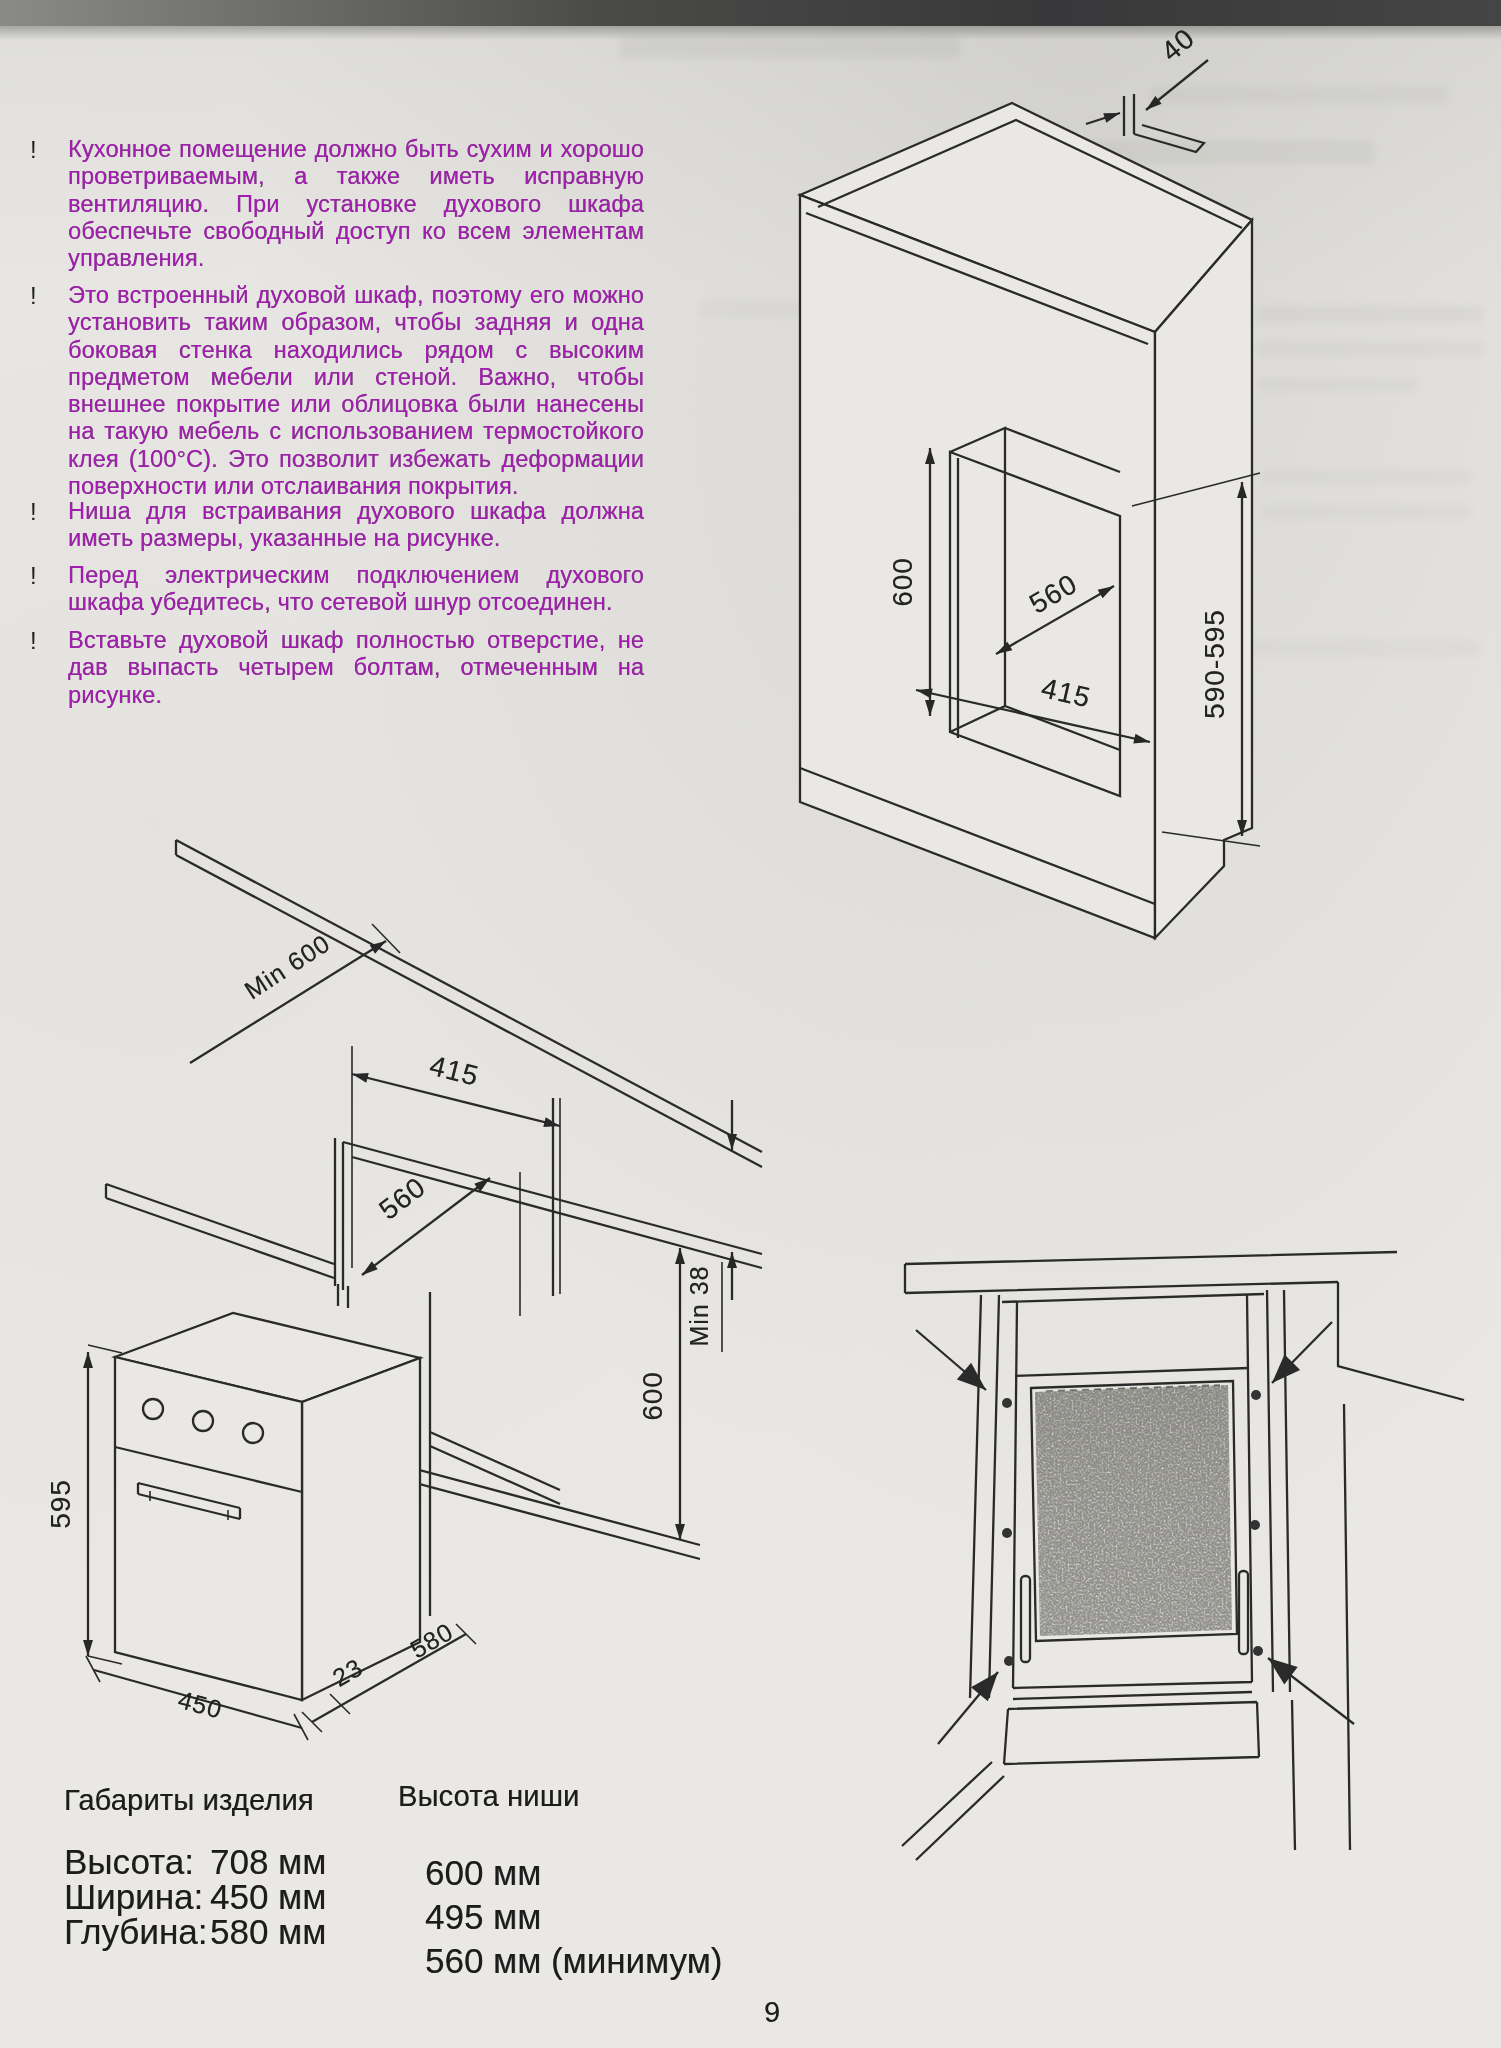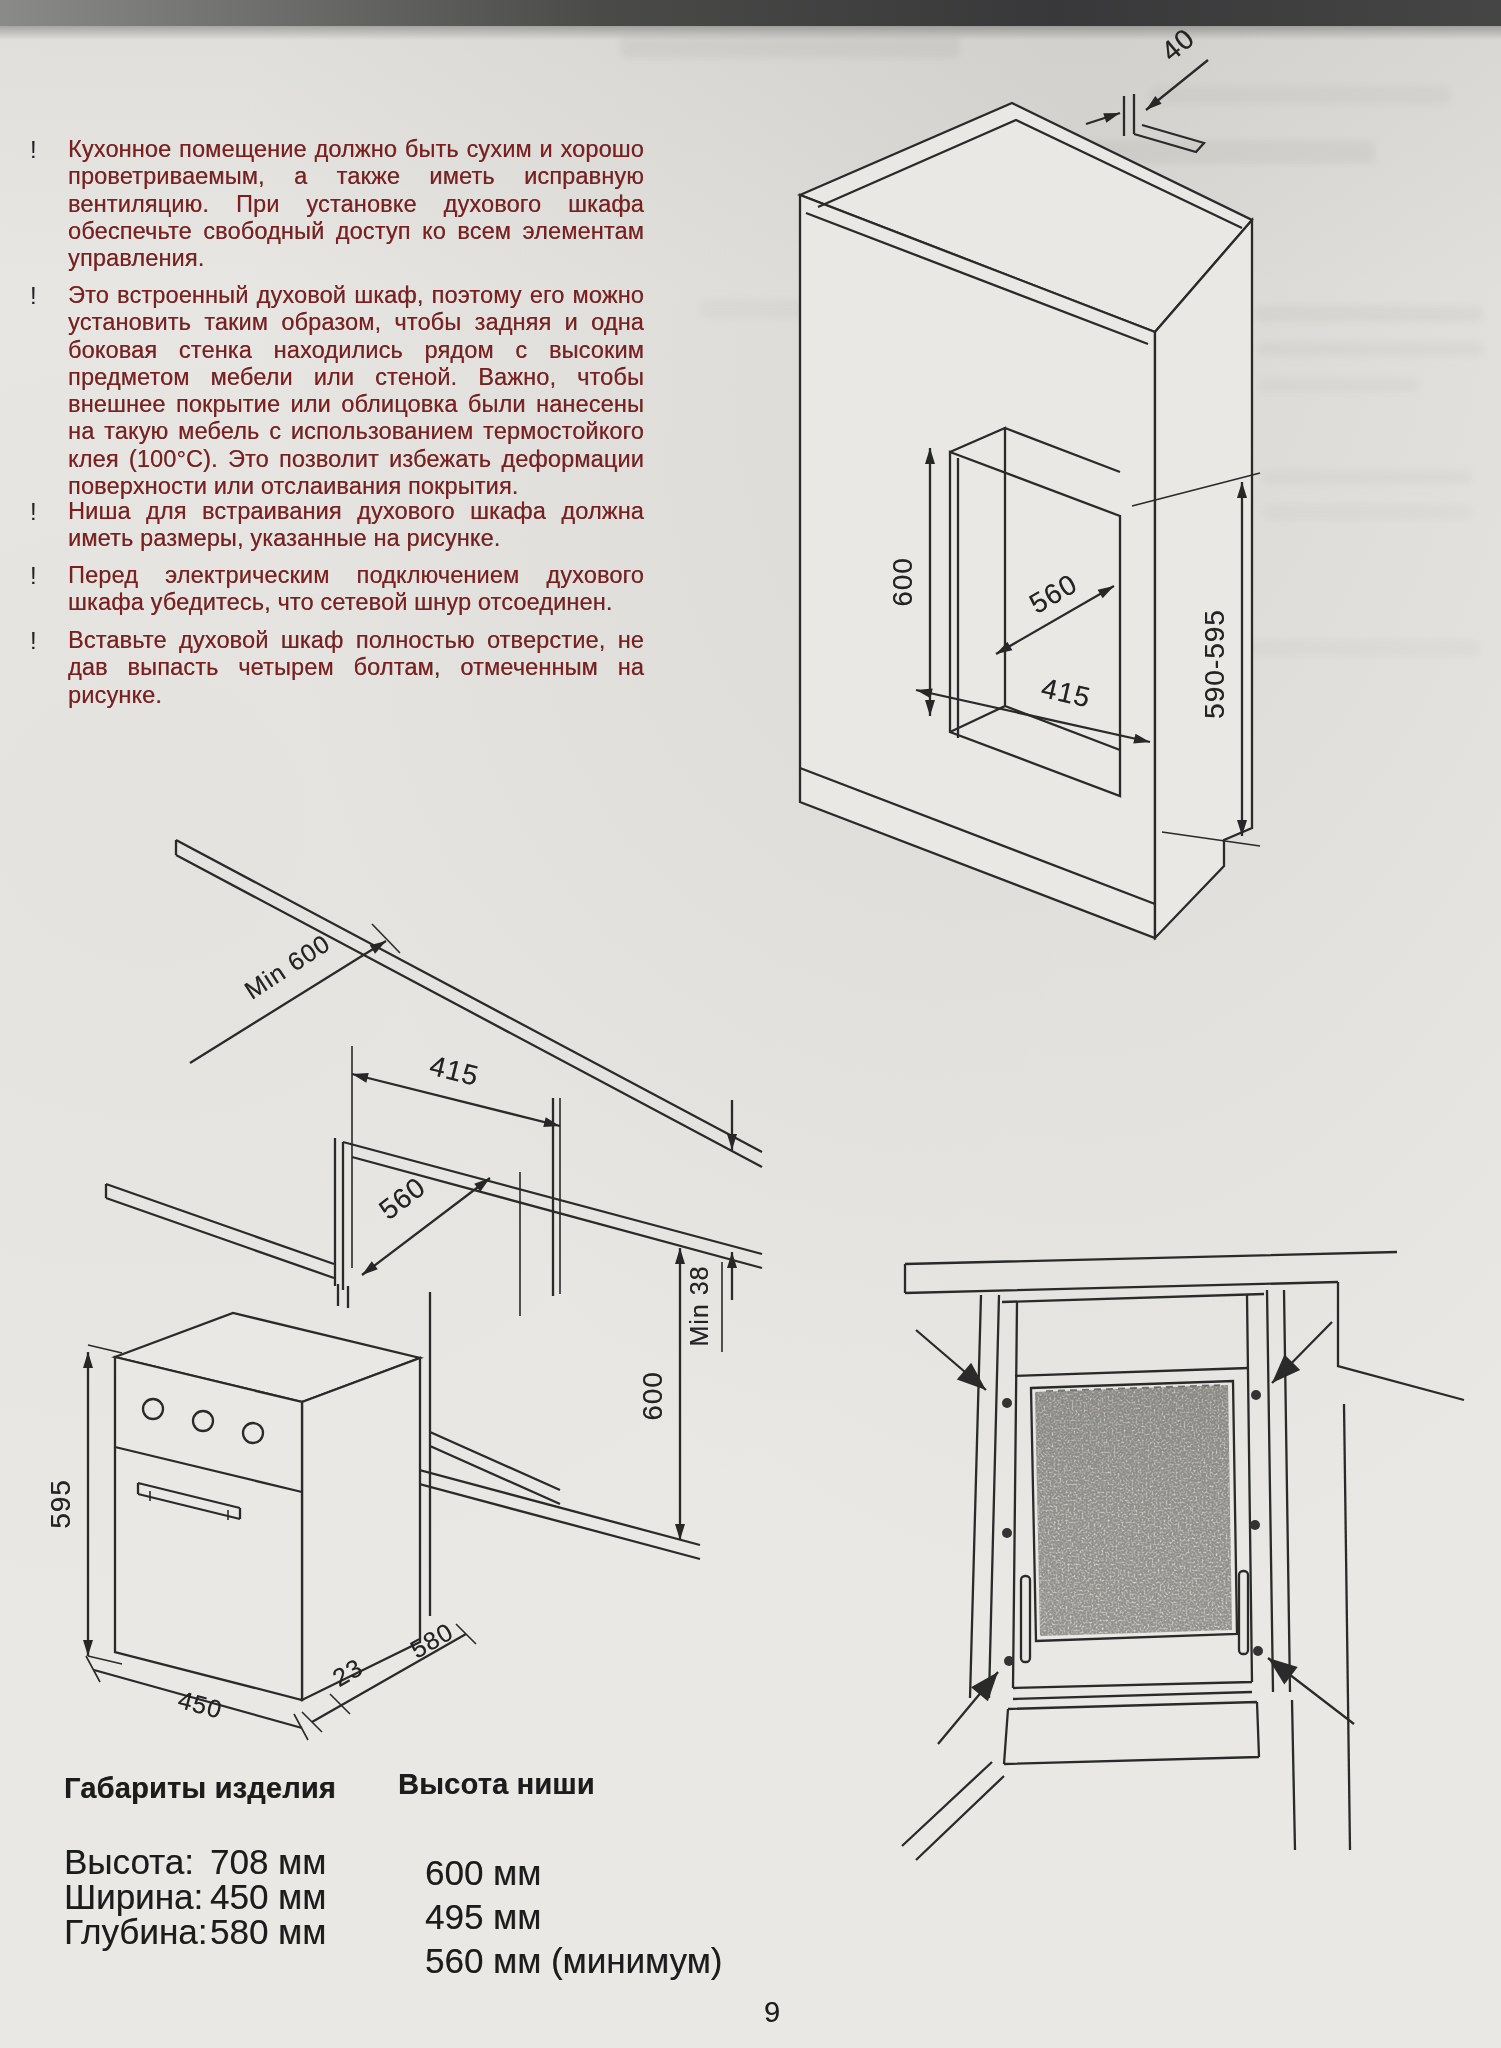--- a/index.html
+++ b/index.html
@@ -21,31 +21,31 @@
   }
   .scan-band-fade{
     position:absolute;left:0;top:26px;width:100%;height:14px;
     background:linear-gradient(180deg,rgba(60,60,60,.35),rgba(60,60,60,0));
   }
   .smudge{position:absolute;background:#83837b;filter:blur(3px);border-radius:5px;pointer-events:none;}
   .note{position:absolute;left:30px;width:614px;display:flex;}
   .note-marker{flex:none;width:38px;font-size:24px;line-height:27px;color:#222;}
   .note-text{
     flex:1;font-size:23.5px;line-height:27.3px;text-align:justify;
-    letter-spacing:.15px;color:#7f1d1d;text-shadow:.35px 0 0 rgba(20,20,20,.55);
+    letter-spacing:.15px;color:#a21caf;text-shadow:.35px 0 0 rgba(20,20,20,.55);
   }
   svg{position:absolute;overflow:visible;}
   .ln{stroke:#2a2a2a;stroke-width:2.3;fill:none;stroke-linecap:butt;stroke-linejoin:miter;}
   .ln-thin{stroke:#2a2a2a;stroke-width:1.6;fill:none;}
   .face{fill:#e9e8e5;}
   .dimtxt{font-size:28px;fill:#232323;letter-spacing:1px;text-anchor:middle;
     font-family:"Liberation Sans",sans-serif;text-shadow:.3px 0 0 rgba(20,20,20,.5);}
   .dimtxt-s{font-size:25px;}
-  .tbl-title{position:absolute;font-size:29px;font-weight:bold;letter-spacing:.2px;
-    text-shadow:.35px 0 0 rgba(20,20,20,.6);}
+  .tbl-title{position:absolute;font-size:29px;font-weight:normal;letter-spacing:.2px;
+    text-shadow:.35px 0 0 rgba(20,20,20,.6);margin-top:12px;}
   .dim-table{position:absolute;font-size:35px;text-shadow:.3px 0 0 rgba(20,20,20,.5);}
   .dim-row{display:flex;height:35px;}
   .dim-label{width:146px;}
   .niche-row{height:33px;margin-top:11px;}
   .page-number{position:absolute;left:742px;top:1996px;width:60px;text-align:center;
     font-size:29px;text-shadow:.3px 0 0 rgba(20,20,20,.5);}
 </style>
 </head>
 <body>
 

